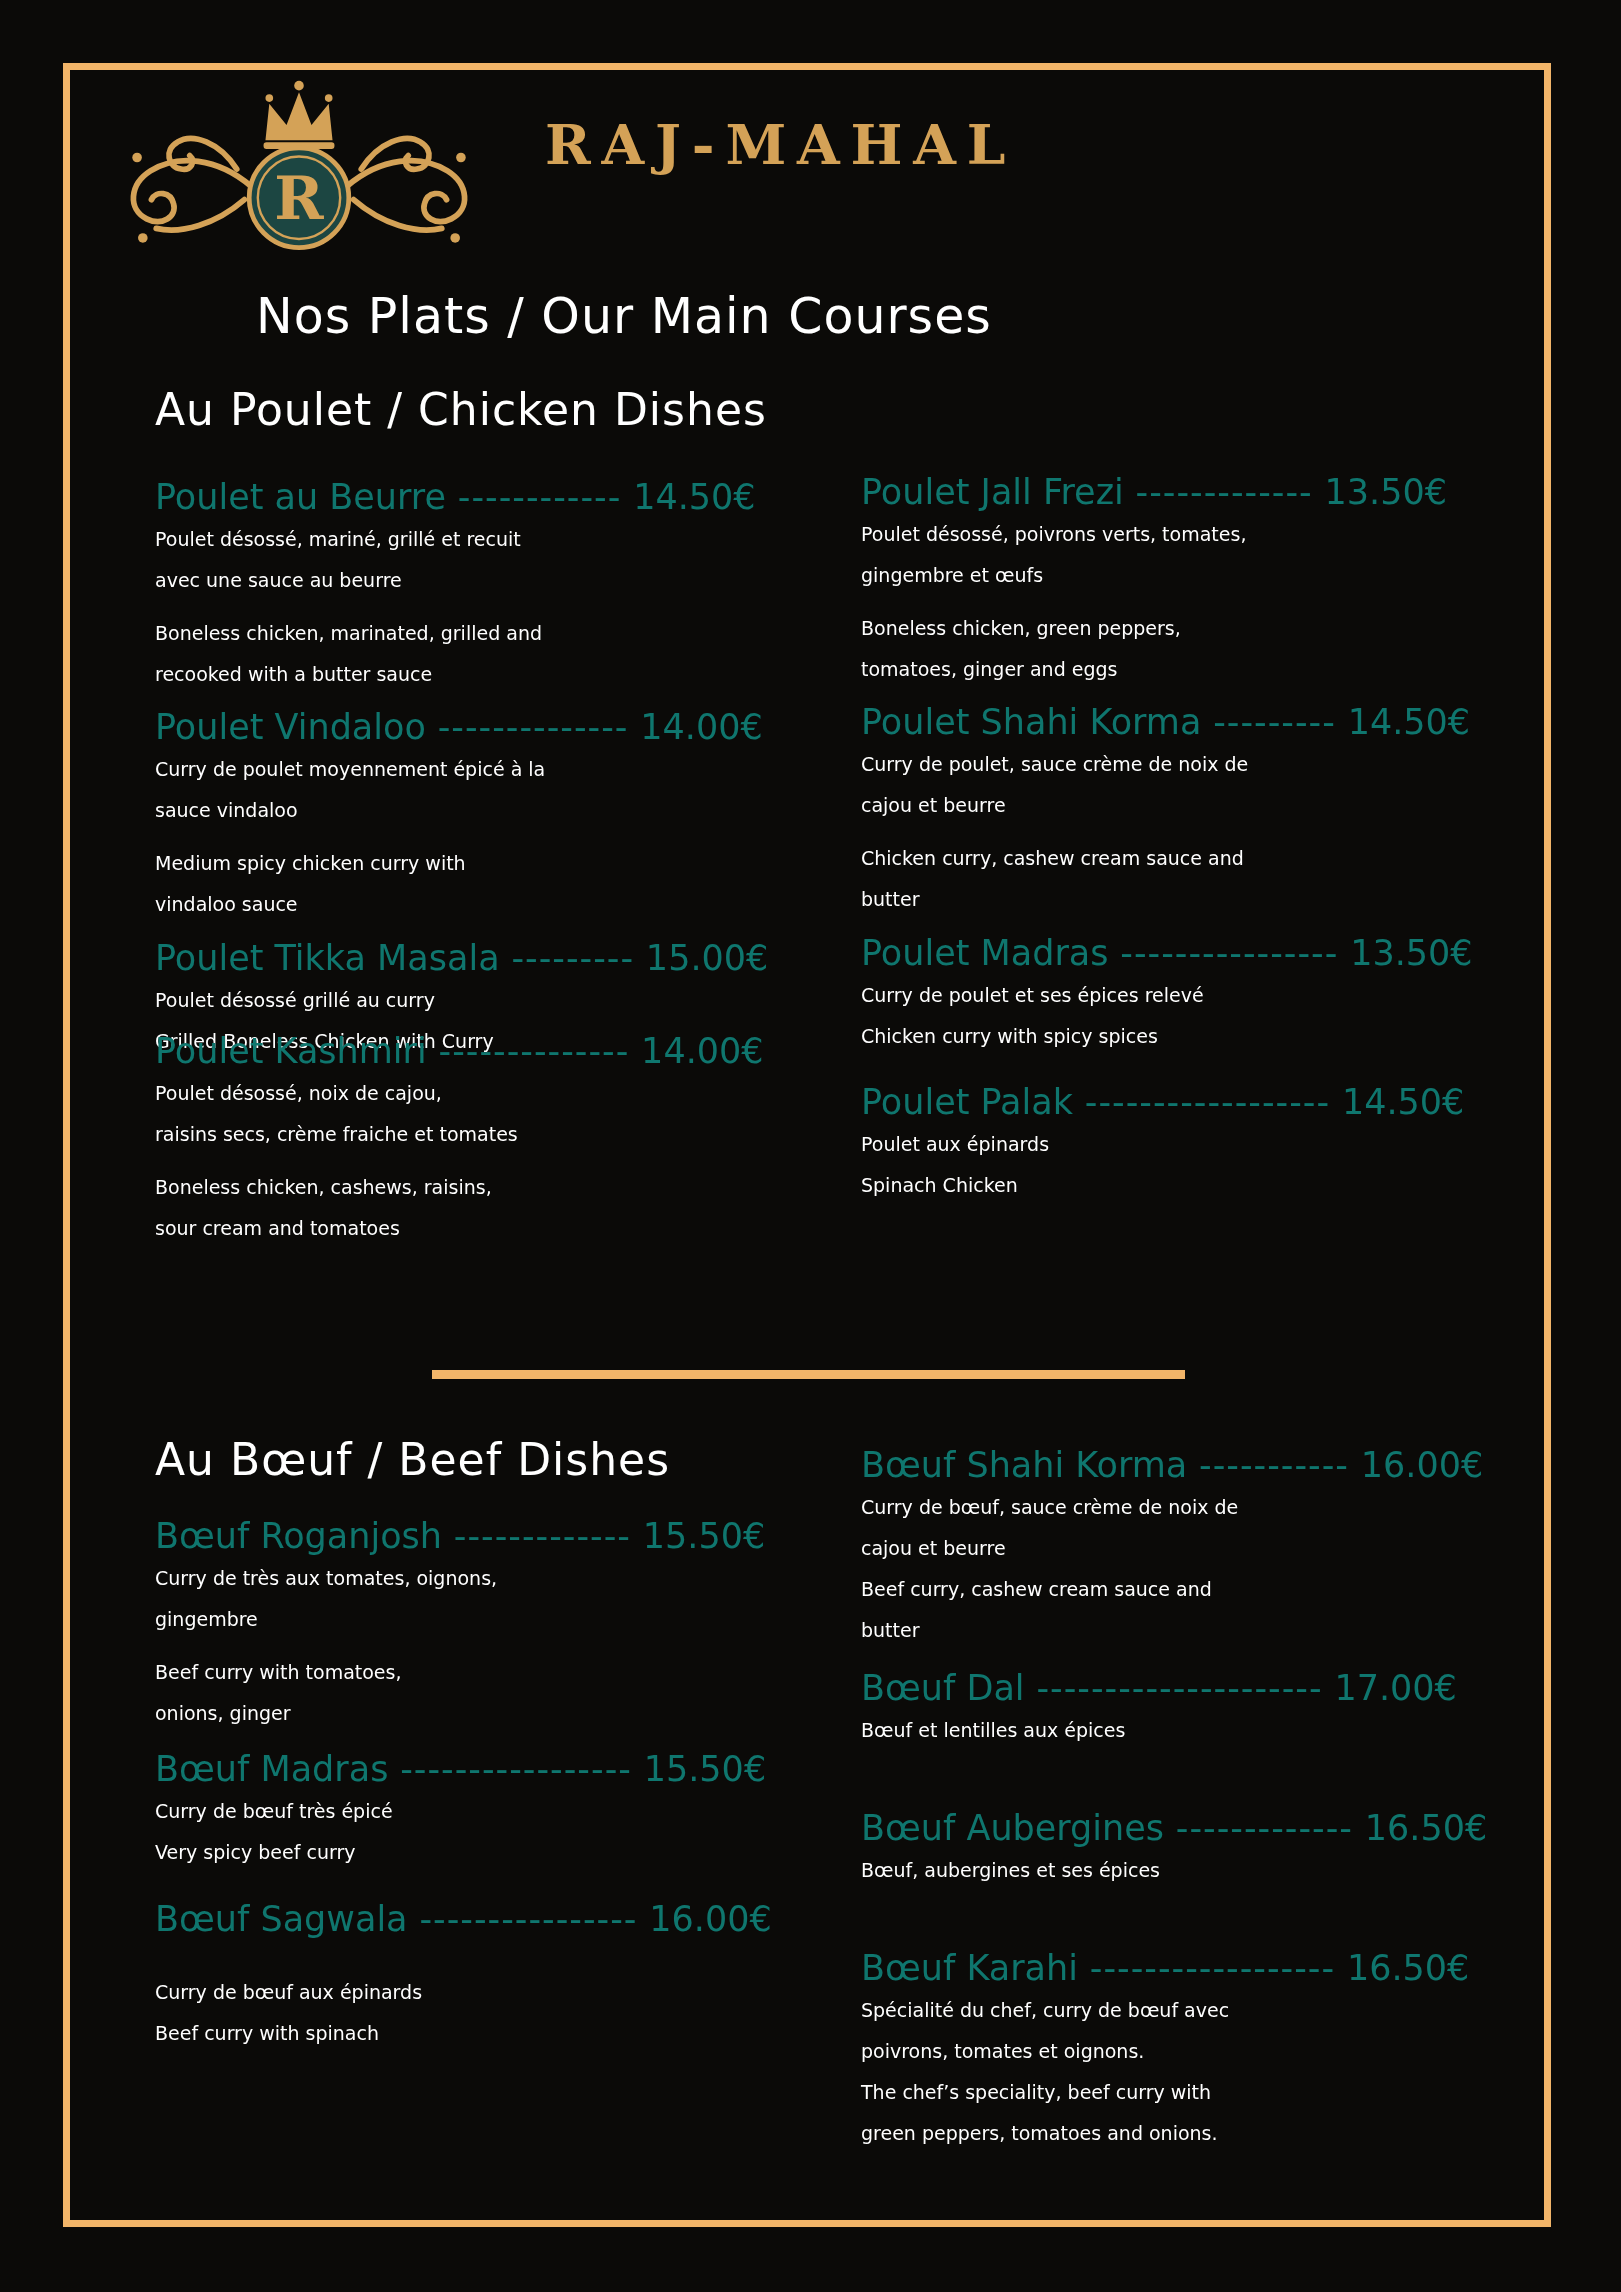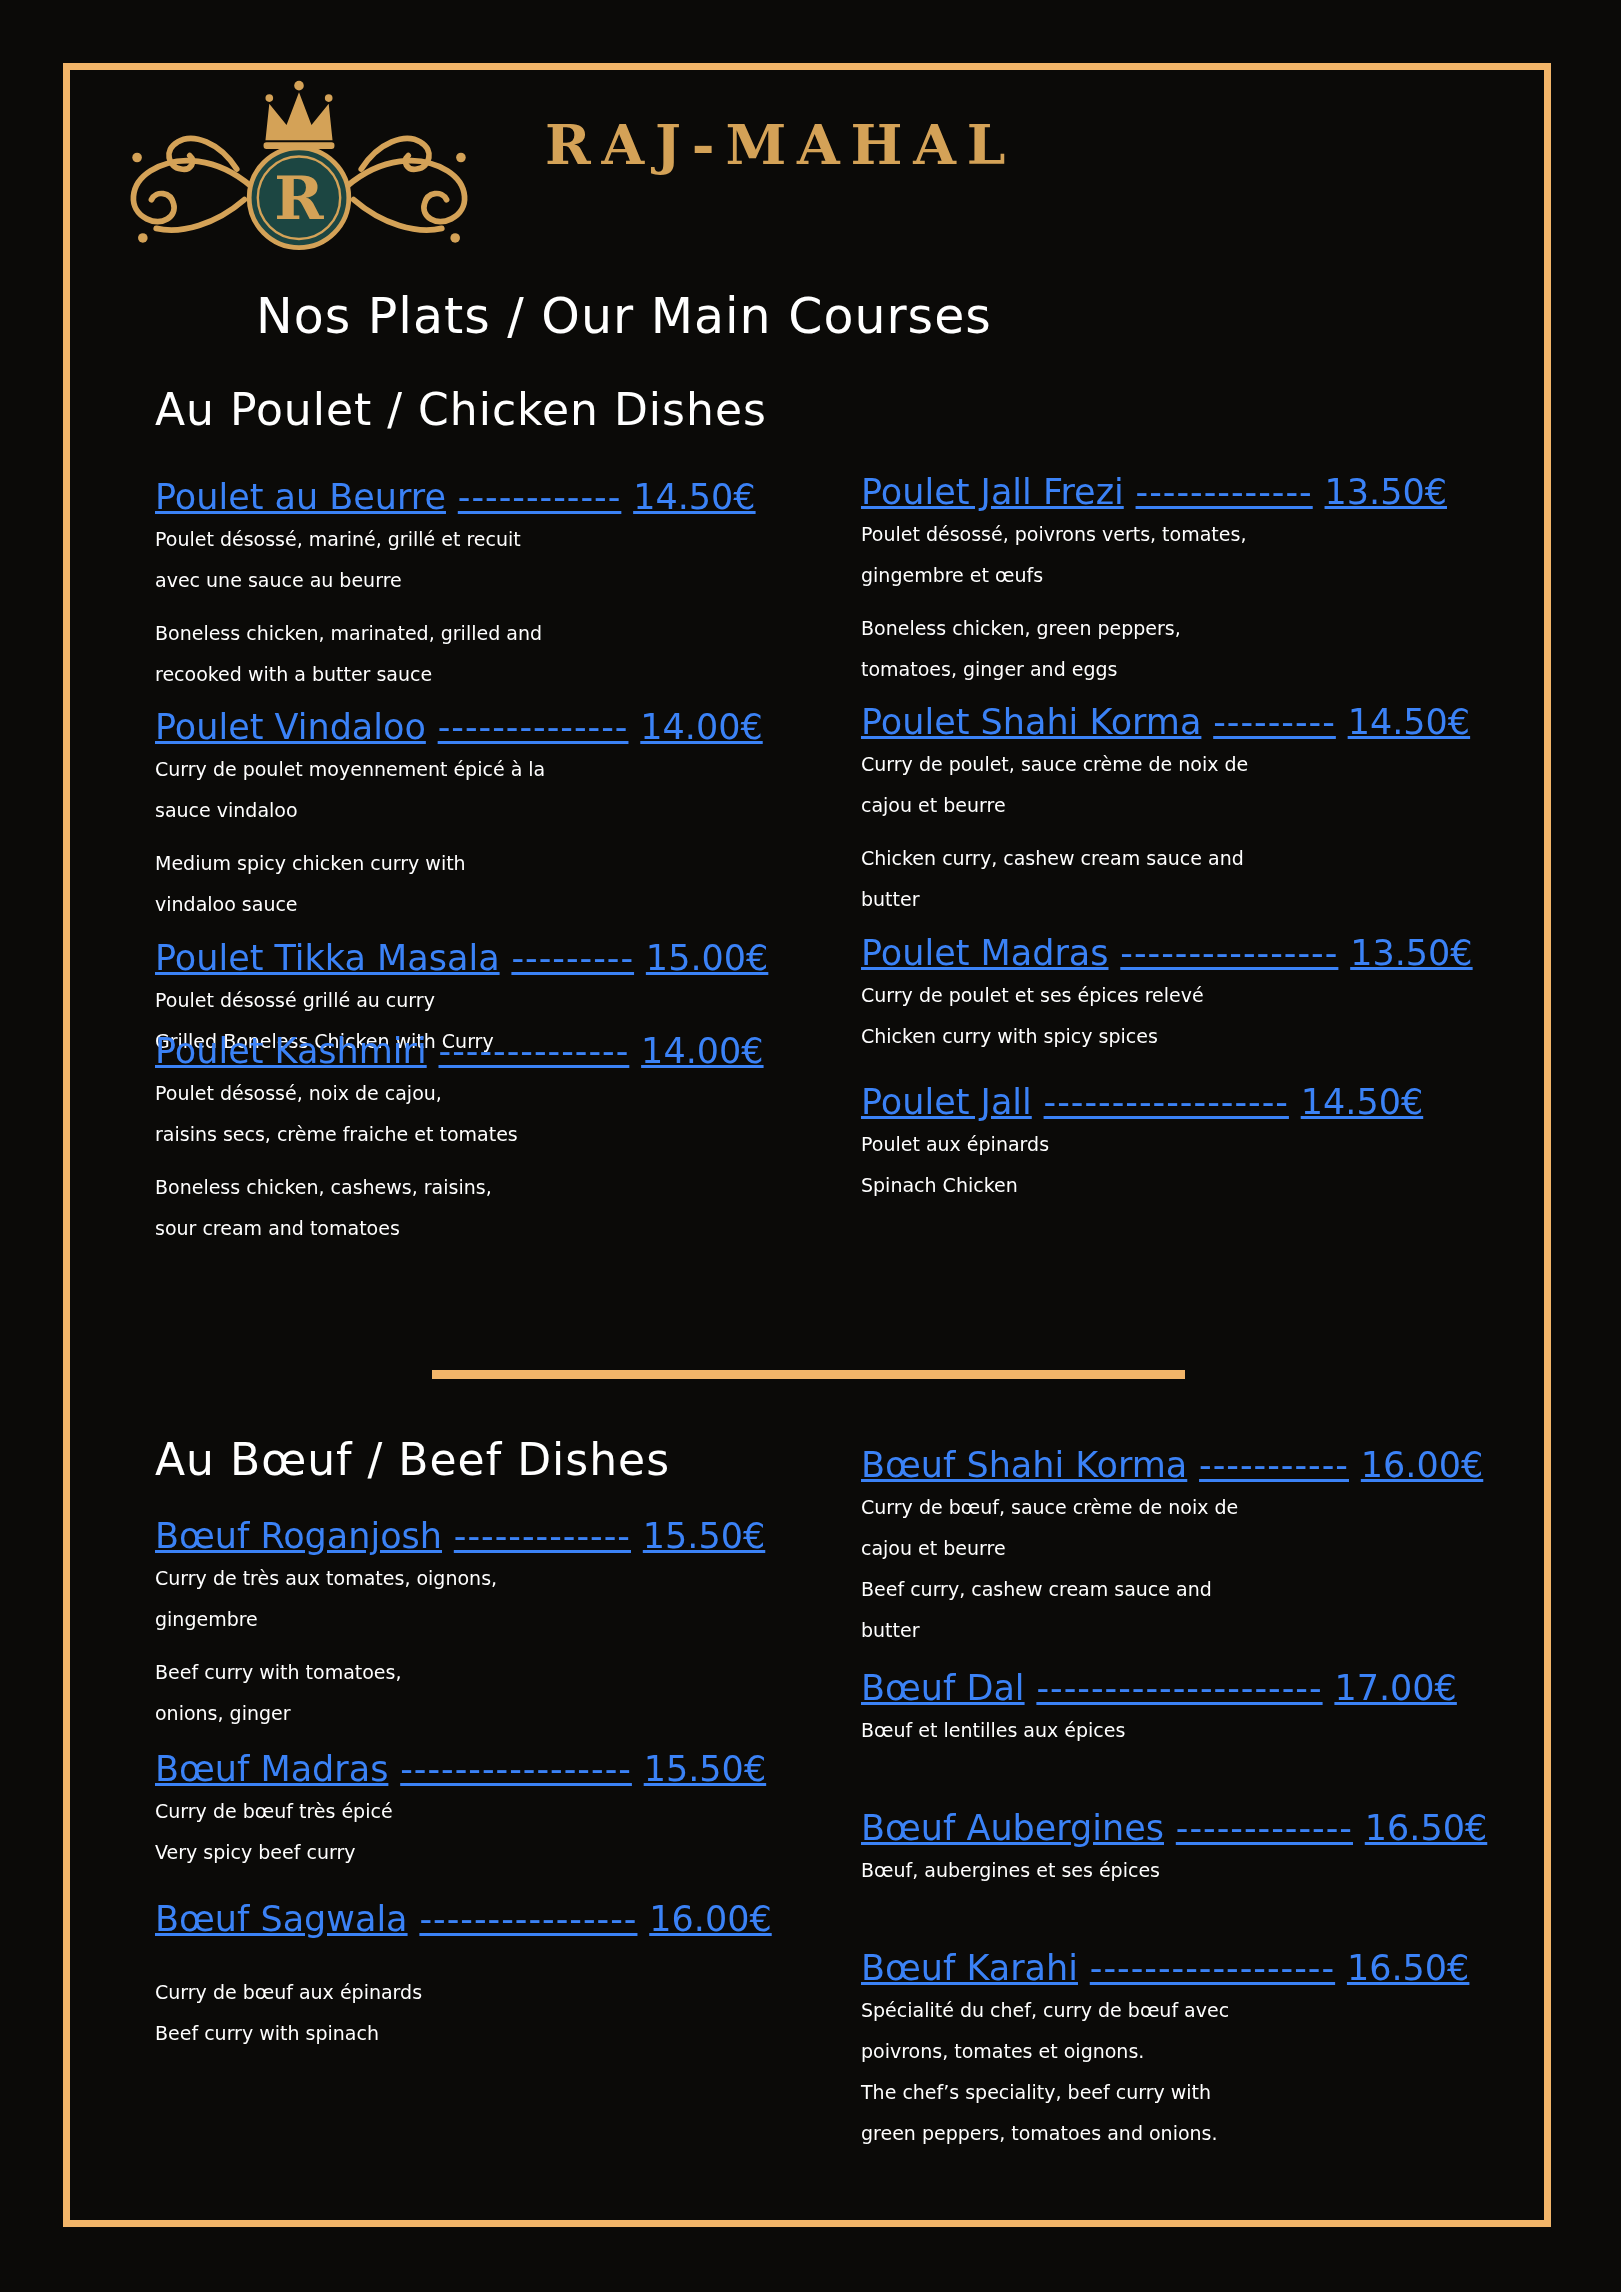--- a/index.html
+++ b/index.html
@@ -13,21 +13,21 @@
          letter-spacing:10.8px;color:#d4a257;white-space:nowrap;}
   .title{position:absolute;left:243px;top:275px;margin:13px;font-weight:normal;
          font-size:49px;color:#ffffff;white-space:nowrap;letter-spacing:1px;}
   .sec-heading{position:absolute;left:155px;margin:0;font-weight:normal;
          font-size:44px;color:#ffffff;white-space:nowrap;letter-spacing:1px;}
   .sec-0{top:384px;}
   .sec-1{top:1434px;}
   .divider{position:absolute;left:432px;top:1370px;width:753px;height:8.8px;background:#f2b569;}
   .dish{position:absolute;}
   .dish-title{display:flex;column-gap:11.8px;align-items:flex-end;
-         font-size:35px;line-height:39px;color:#3b82f6;white-space:nowrap;text-decoration:underline;}
+         font-size:35px;line-height:39px;color:#0f766e;white-space:nowrap;}
   .dish-title .dots{letter-spacing:1px;}
   .desc{font-size:19px;line-height:41px;color:#ffffff;white-space:pre;margin-top:11.8px;}
   .desc.first{margin-top:2px;}
   .desc.tight{margin-top:0;}
 </style>
 </head>
 <body>
 
 <div class="page">
   <div class="frame"></div>
@@ -134,21 +134,21 @@
         <div class="dish-title">
           <span>Poulet Madras</span>
           <span class="dots">----------------</span>
           <span>13.50€</span>
         </div>
         <div class="desc first">Curry de poulet et ses épices relevé</div>
         <div class="desc tight">Chicken curry with spicy spices</div>
       </div>
       <div class="dish" style="left: 861px; top: 1083px; width: 608px;">
         <div class="dish-title">
-          <span>Poulet Jall</span>
+          <span>Poulet Palak</span>
           <span class="dots">------------------</span>
           <span>14.50€</span>
         </div>
         <div class="desc first">Poulet aux épinards</div>
         <div class="desc tight">Spinach Chicken</div>
       </div>
       <div class="dish" style="left: 155px; top: 1517px; width: 590px;">
         <div class="dish-title">
           <span>Bœuf Roganjosh</span>
           <span class="dots">-------------</span>

